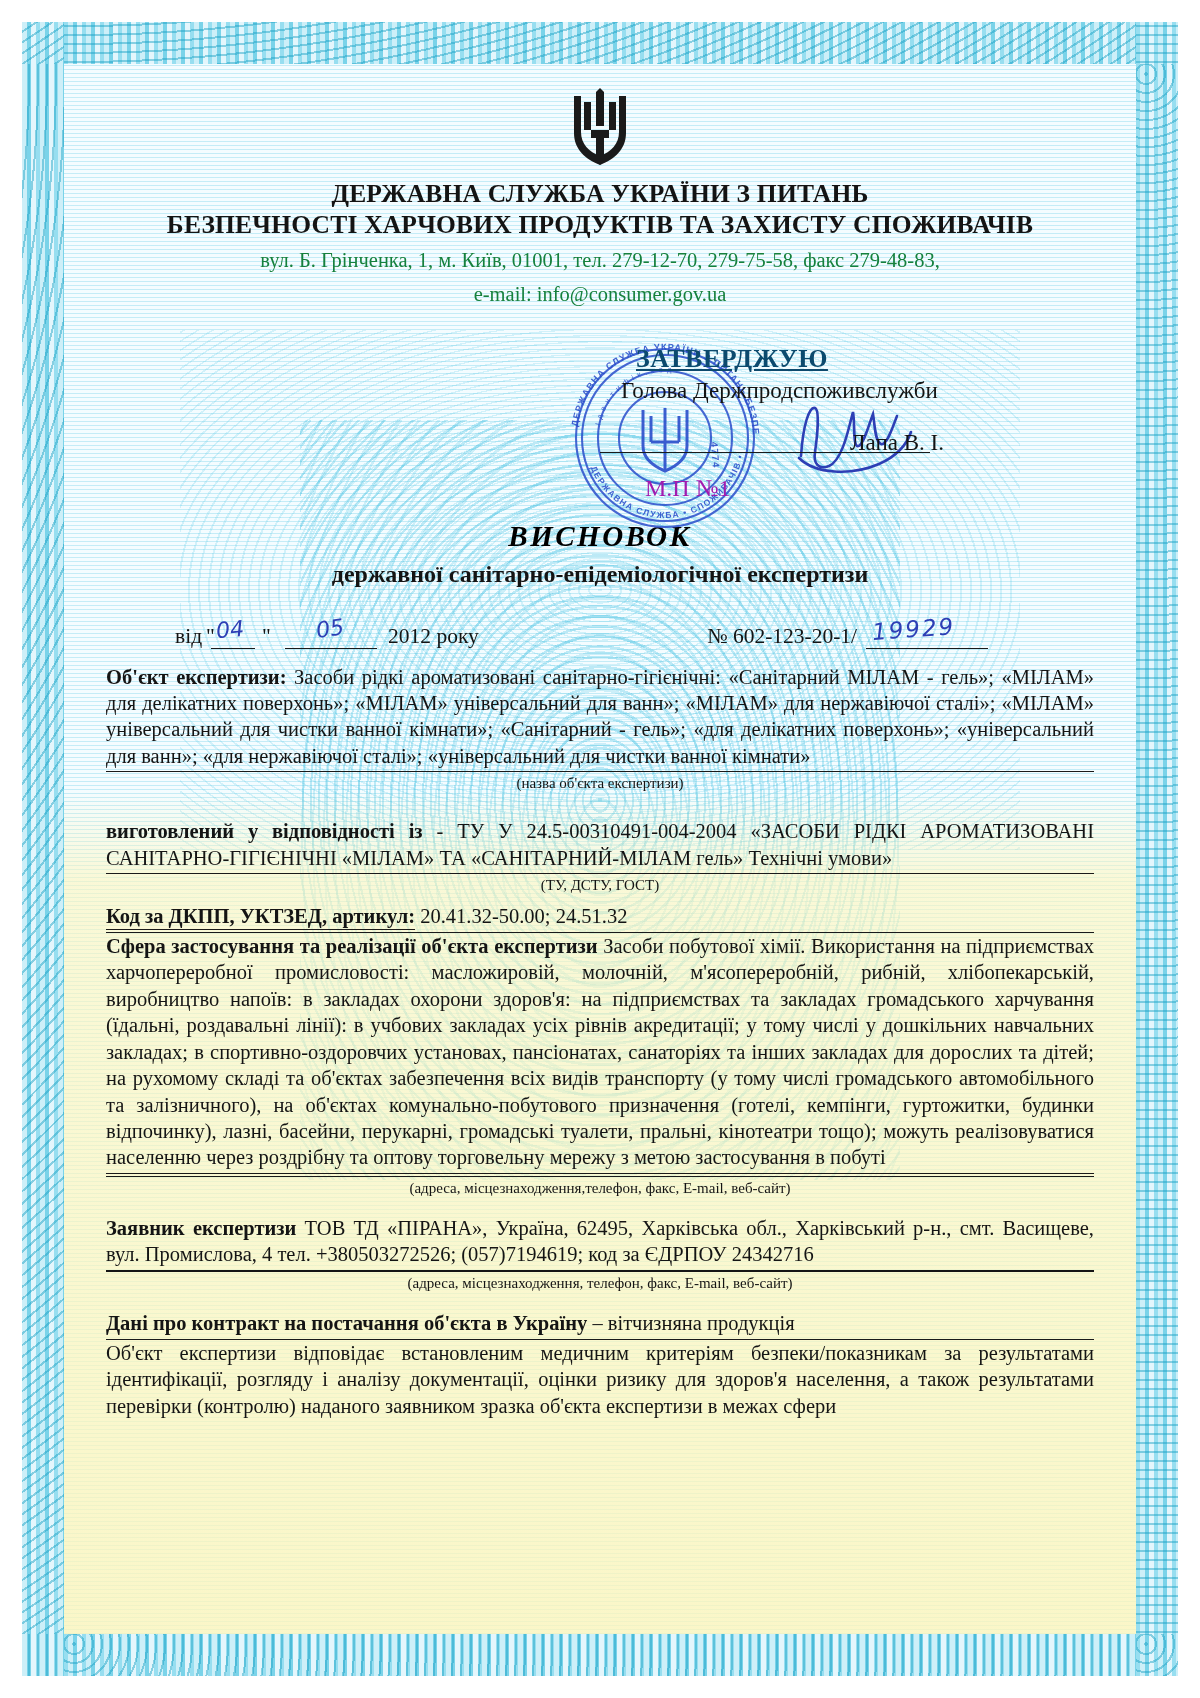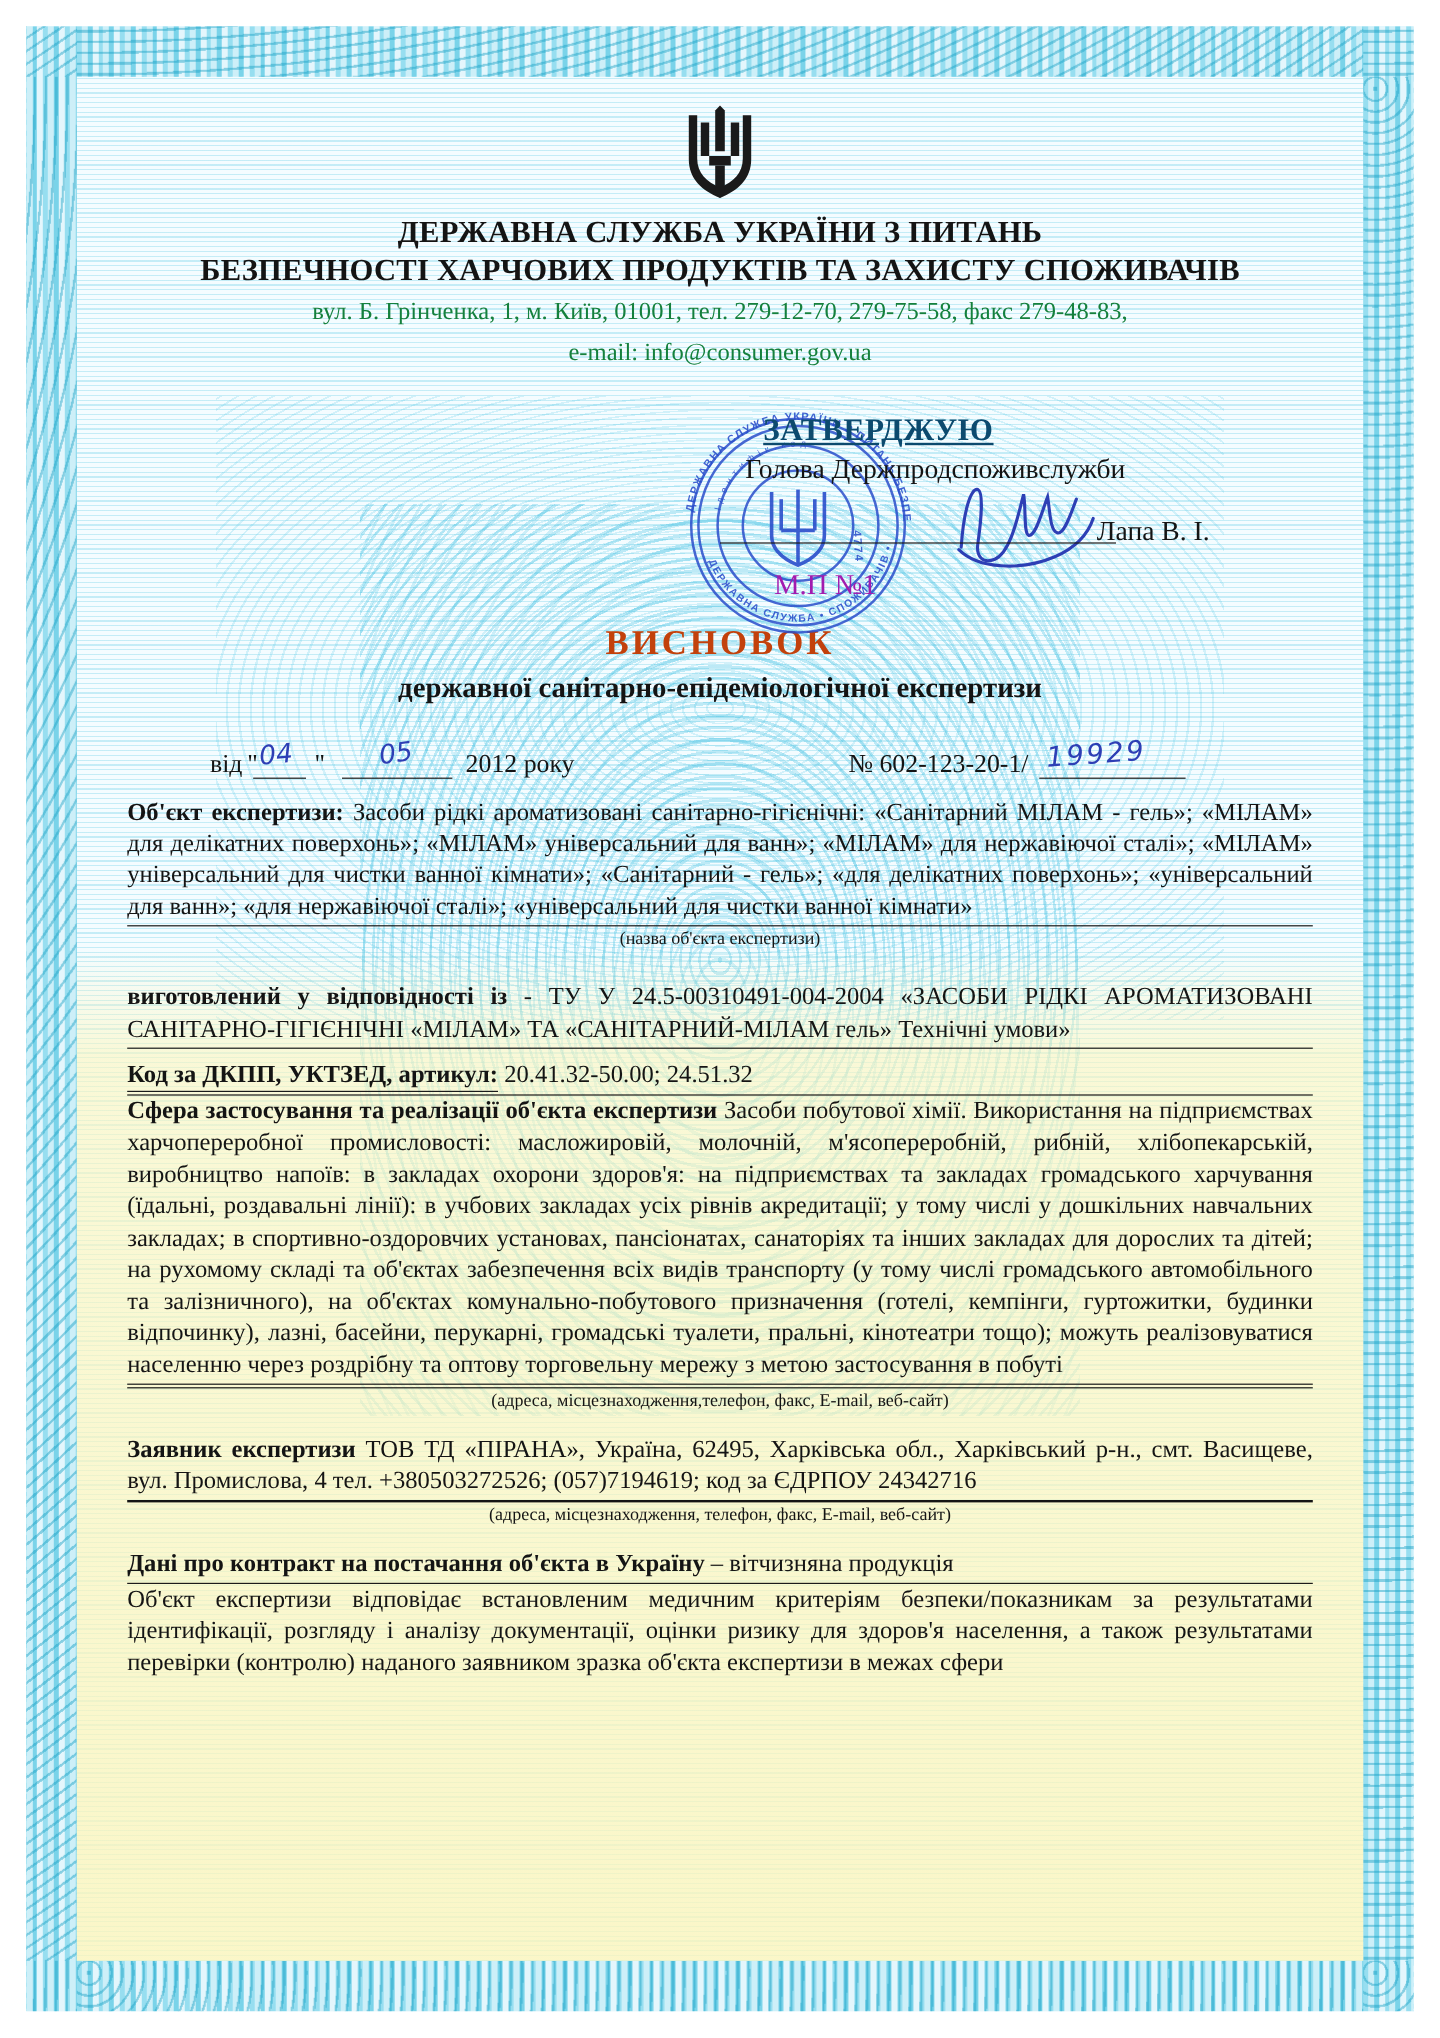--- a/index.html
+++ b/index.html
@@ -73,33 +73,33 @@
     text-align:center;font-size:20.5px;line-height:1.3;color:#15803d;margin-top:7px;
   }
 
   
   .approve{position:relative;margin-top:22px;height:180px;}
   .appr-title{
     position:absolute;left:636px;top:14px;font-weight:bold;font-size:26px;letter-spacing:.5px;color:#0c4a6e;text-decoration:underline;
   }
   .appr-role{position:absolute;left:621px;top:48px;font-size:23px;color:#141414;white-space:nowrap;}
   .appr-line{position:absolute;left:600px;top:122px;width:330px;border-bottom:1.6px solid #1a1a1a;}
-  .appr-name{position:absolute;left:914px;top:100px;font-size:23px;color:#141414;}
+  .appr-name{position:absolute;left:850px;top:100px;font-size:23px;color:#141414;}
   .mp{position:absolute;left:645px;top:145px;font-size:24px;font-weight:bold;color:#a21caf;}
   .mp span{font-weight:normal;}
 
   
   .stamp{position:absolute;left:565px;top:8px;width:200px;height:200px;}
 
   
   .signature{position:absolute;left:793px;top:52px;width:130px;height:96px;}
 
   
   .doc-title{
-    text-align:center;font-weight:bold;font-size:29px;letter-spacing:2.5px;color:#c2410c;margin-top:10px;
+    text-align:center;font-weight:bold;font-size:29px;letter-spacing:2.5px;color:#000000;margin-top:10px;font-style:italic;
   }
   .doc-sub{
     text-align:center;font-weight:bold;font-size:24px;color:#141414;margin-top:8px;
   }
 
   
   .date-row{position:relative;height:46px;margin-top:30px;font-size:21.5px;color:#141414;}
   .d-vid{position:absolute;left:175px;top:6px;}
   .d-q1{position:absolute;left:206px;top:6px;}
   .d-day{position:absolute;left:216px;top:-1px;font-family:"DejaVu Sans",sans-serif;font-size:22px;color:#2d3fb5;
@@ -235,20 +235,21 @@
       </div>
       <div class="rule"></div>
       <div class="caption">(назва об'єкта експертизи)</div>
 
       <div class="gap-l"></div>
 
       <div class="para tight">
         <b>виготовлений у відповідності із</b><span>   - ТУ У 24.5-00310491-004-2004 «ЗАСОБИ РІДКІ АРОМАТИЗОВАНІ САНІТАРНО-ГІГІЄНІЧНІ «МІЛАМ» ТА «САНІТАРНИЙ-МІЛАМ гель» Технічні умови»</span>
       </div>
       <div class="rule"></div>
+      <div class="caption">(ТУ, ДСТУ, ГОСТ)</div>
 
       <div class="gap-s"></div>
 
       <div class="para">
         <b class="underline-head">Код за ДКПП, УКТЗЕД, артикул:</b><span> 20.41.32-50.00; 24.51.32</span>
       </div>
       <div class="rule"></div>
 
       <div class="para tight">
         <b>Сфера застосування та реалізації об'єкта експертизи</b><span> Засоби побутової хімії. Використання на підприємствах харчопереробної промисловості: масложировій, молочній, м'ясопереробній, рибній, хлібопекарській, виробництво напоїв: в закладах охорони здоров'я: на підприємствах та закладах громадського харчування (їдальні, роздавальні лінії): в учбових закладах усіх рівнів акредитації; у тому числі у дошкільних навчальних закладах; в спортивно-оздоровчих установах, пансіонатах, санаторіях та інших закладах для дорослих та дітей; на рухомому складі та об'єктах забезпечення всіх видів транспорту (у тому числі громадського автомобільного та залізничного), на об'єктах комунально-побутового призначення (готелі, кемпінги, гуртожитки, будинки відпочинку), лазні, басейни, перукарні, громадські туалети, пральні, кінотеатри тощо); можуть реалізовуватися населенню через роздрібну та оптову торговельну мережу з метою застосування в побуті</span>

